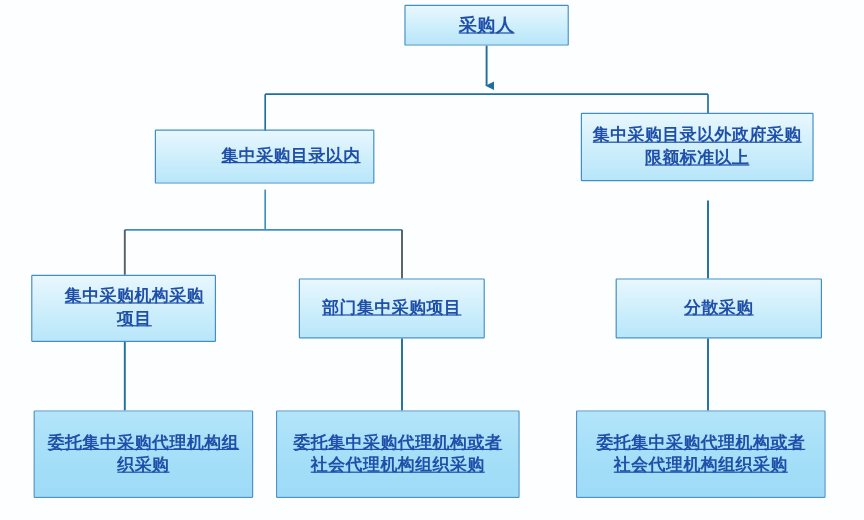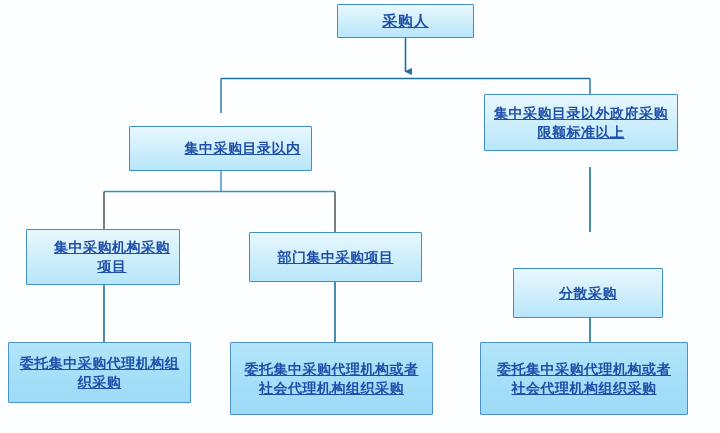--- a/index.html
+++ b/index.html
@@ -85,38 +85,38 @@
 
     <line x1="104" y1="285" x2="104" y2="342" stroke="#1f6f9e" stroke-width="1.6"></line>
     <line x1="335" y1="282" x2="335" y2="342" stroke="#1f6f9e" stroke-width="1.6"></line>
     <line x1="590" y1="282" x2="590" y2="342" stroke="#1f6f9e" stroke-width="1.6"></line>
   </svg>
 
   <div id="nodes">
       <div class="node level-0" style="left: 337px; top: 4px; width: 137px; height: 34px;">
         <span class="label">采购人</span>
       </div>
-      <div class="node level-1" style="left: 129px; top: 126px; width: 183px; height: 45px; padding-left: 44px;">
+      <div class="node level-1" style="left: 129px; top: 108px; width: 183px; height: 45px; padding-left: 44px;">
         <span class="label">集中采购目录以内</span>
       </div>
       <div class="node level-1" style="left: 484px; top: 94px; width: 194px; height: 57px;">
         <span class="label">集中采购目录以外政府采购
 限额标准以上</span>
       </div>
       <div class="node level-2" style="left: 26px; top: 229px; width: 154px; height: 56px; padding-left: 18px;">
         <span class="label">集中采购机构采购
 项目</span>
       </div>
-      <div class="node level-2" style="left: 249px; top: 232px; width: 173px; height: 50px;">
+      <div class="node level-2" style="left: 249px; top: 232px; width: 155px; height: 50px;">
         <span class="label">部门集中采购项目</span>
       </div>
-      <div class="node level-2" style="left: 513px; top: 232px; width: 150px; height: 50px; margin-top: 36px;">
+      <div class="node level-2" style="left: 513px; top: 232px; width: 172px; height: 50px;">
         <span class="label">分散采购</span>
       </div>
-      <div class="node level-3" style="left: 8px; top: 342px; width: 183px; height: 61px;">
+      <div class="node level-3" style="left: 28px; top: 342px; width: 183px; height: 73px;">
         <span class="label">委托集中采购代理机构组
 织采购</span>
       </div>
       <div class="node level-3" style="left: 230px; top: 342px; width: 203px; height: 73px;">
         <span class="label">委托集中采购代理机构或者
 社会代理机构组织采购</span>
       </div>
       <div class="node level-3" style="left: 480px; top: 342px; width: 208px; height: 73px;">
         <span class="label">委托集中采购代理机构或者
 社会代理机构组织采购</span>

